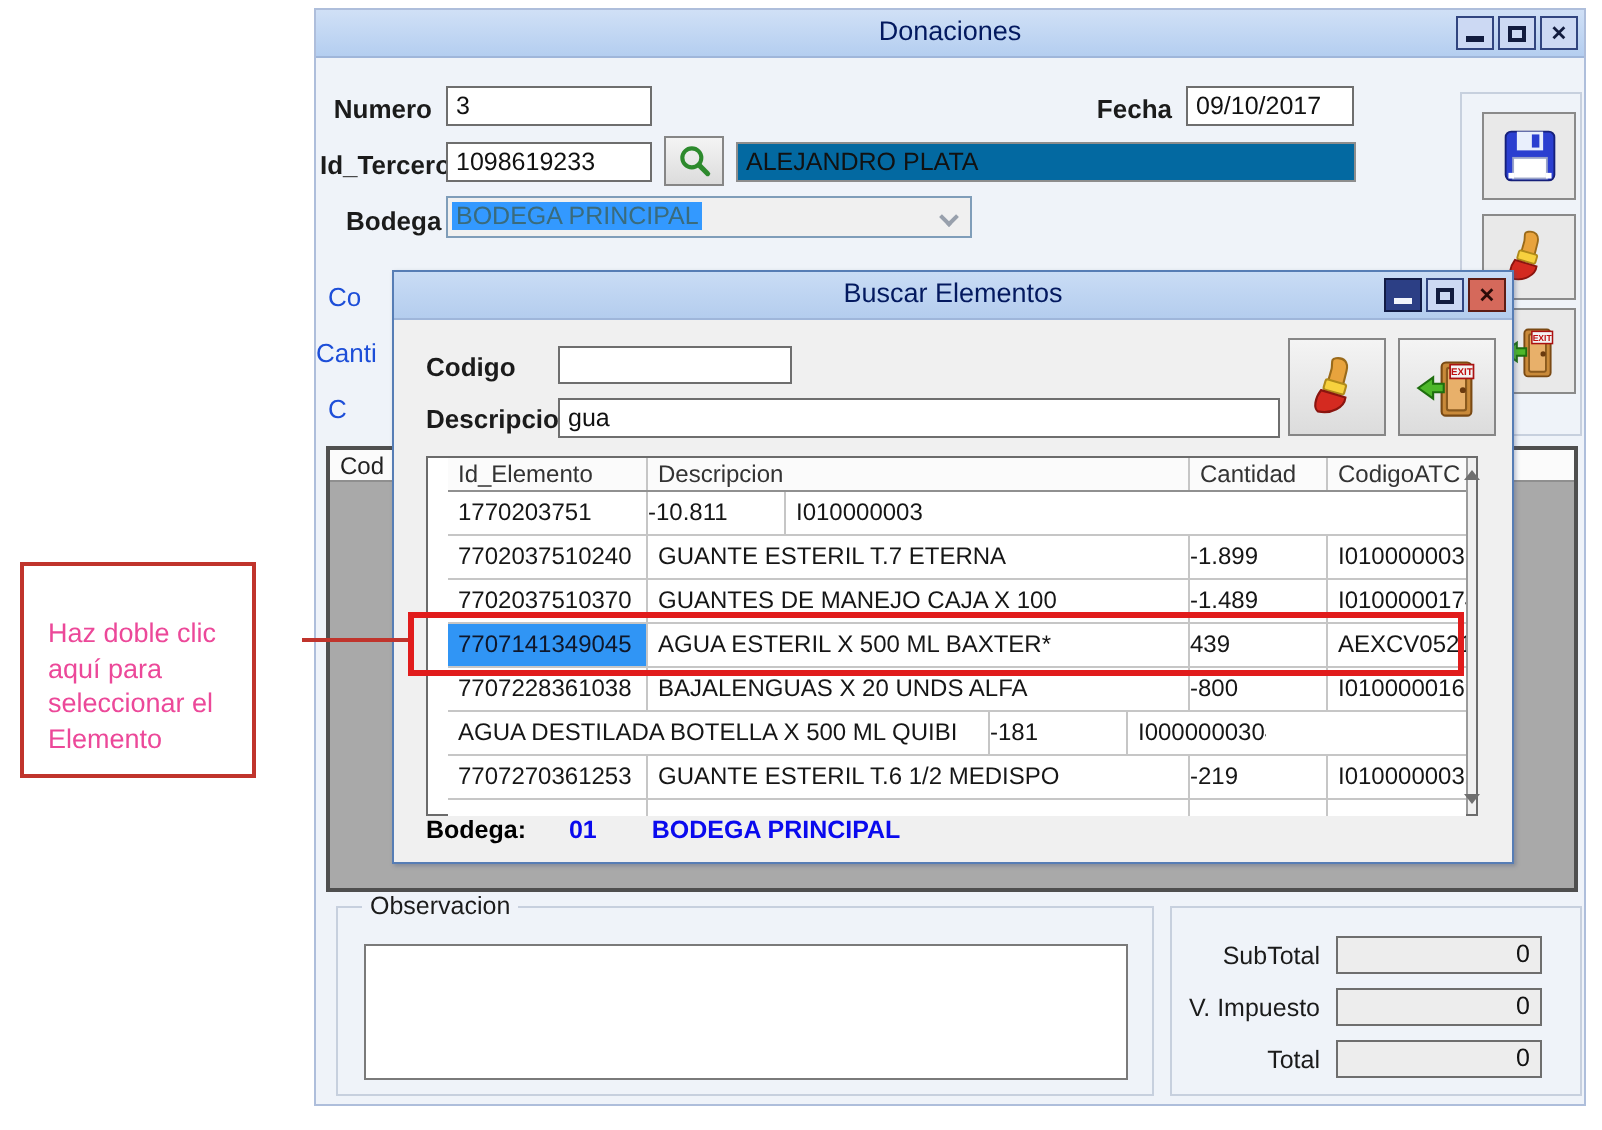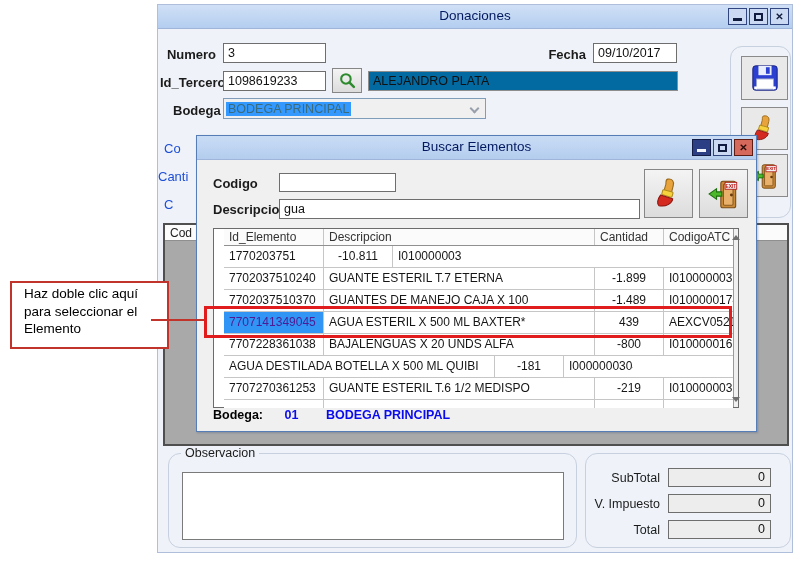--- a/index.html
+++ b/index.html
@@ -32,21 +32,21 @@
   .combo .sel-text { display:inline-block; margin:2px 0 0 2px; padding:0 2px;
     background:#3399ff; color:#3a6b7c; font-size:12.5px; }
   .chev { position:absolute; right:7px; top:6px; width:7px; height:7px;
     border-right:2px solid #98a0ac; border-bottom:2px solid #98a0ac; transform:rotate(45deg); }
 
   
   .icon-btn { position:absolute; background:linear-gradient(#f4f4f4,#dcdcdc);
     border:1px solid #868686; display:flex; align-items:center; justify-content:center; }
 
   
-  .gbox { position:absolute; border:1px solid #c7d0de; border-radius:12px; }
+  .gbox { position:absolute; border:1px solid #c7d0de; border-radius:0; }
   .tool-btn { position:absolute; left:10px; width:47px; background:#e9e9e9;
     border:1px solid #8a8a8a; display:flex; align-items:center; justify-content:center; }
 
   
   .frag { position:absolute; font-size:13px; color:#1d4ed8; text-align:left; z-index:1; }
 
   
   .main-grid { position:absolute; left:5px; top:218px; width:626px; height:223px;
     background:#a9a9a9; border:2px solid #4f4f4f; z-index:0; }
   .main-grid .ghead { height:16px; background:#fbfbfb; border-bottom:1px solid #8f8f8f; display:flex; }
@@ -74,40 +74,40 @@
 
   
   .etable { position:absolute; left:16px; top:92px; width:526px; height:180px;
     border:1px solid #6b6b6b; background:#fff; display:flex; }
   .egrid { width:509px;margin-left:10px; }
   .erow { display:flex; height:22px; border-bottom:1px solid #c6c6c6; background:#fff; }
   .ehead { height:17px; background:#fbfbfb; border-bottom:1px solid #909090; }
   .ecell { font-size:12px; color:#161616; padding:3px 0 0 5px; border-right:1px solid #c6c6c6;
     overflow:hidden; white-space:nowrap; }
   .ehead .ecell { padding-top:1px; color:#333; }
-  .c0 { width:100px; } .c1 { width:271px; } .c2 { width:69px; text-align:center; padding-left:0; }
+  .c0 { width:100px; } .c1 { width:271px; } .c2 { width:69px; padding-left:0; }
   .c3 { width:69px; border-right:none; }
-  .id-sel { background:#3095f5; color:#4c1d95; }
+  .id-sel { background:#3095f5; color:#0f172a; }
   .scrollbar { width:17px; background:#f0f0f0; border-left:1px solid #9a9a9a; position:relative; }
   .sb-btn { position:absolute; left:0; width:100%; height:16px; display:flex; align-items:center; justify-content:center; }
   .tri-up { width:0; height:0; border-left:4px solid transparent; border-right:4px solid transparent;
     border-bottom:5px solid #6f6f6f; }
   .tri-down { width:0; height:0; border-left:4px solid transparent; border-right:4px solid transparent;
     border-top:5px solid #6f6f6f; }
 
   .m-status { position:absolute; left:16px; top:272px; font-size:12.5px; font-weight:bold; white-space:nowrap; }
   .m-status .st-lbl { color:#000; }
   .m-status .st-code { color:#0a0aee; margin-left:18px; }
   .m-status .st-name { color:#0a0aee; margin-left:24px; }
 
   
   .red-rect { position:absolute; left:204px; top:306px; width:528px; height:32px;
     border:3px solid #e11c1c; z-index:20; pointer-events:none; }
-  .callout { position:absolute; left:10px; top:281px; width:159px; background:#fff;
-    border:2px solid #c0342c; padding:2px 6px 9px 12px; font-size:13.5px; color:#000000;
+  .callout { position:absolute; left:10px; top:281px; width:118px; background:#fff;
+    border:2px solid #c0342c; padding:25px 6px 9px 12px; font-size:13.5px; color:#ec4899;
     line-height:1.3; z-index:30; }
   .connector { position:absolute; left:151px; top:319px; width:53px; height:2px;
     background:#c0342c; z-index:30; }
 </style>
 </head>
 <body>
 
 <div class="stage">
 
   <div class="main-window">

